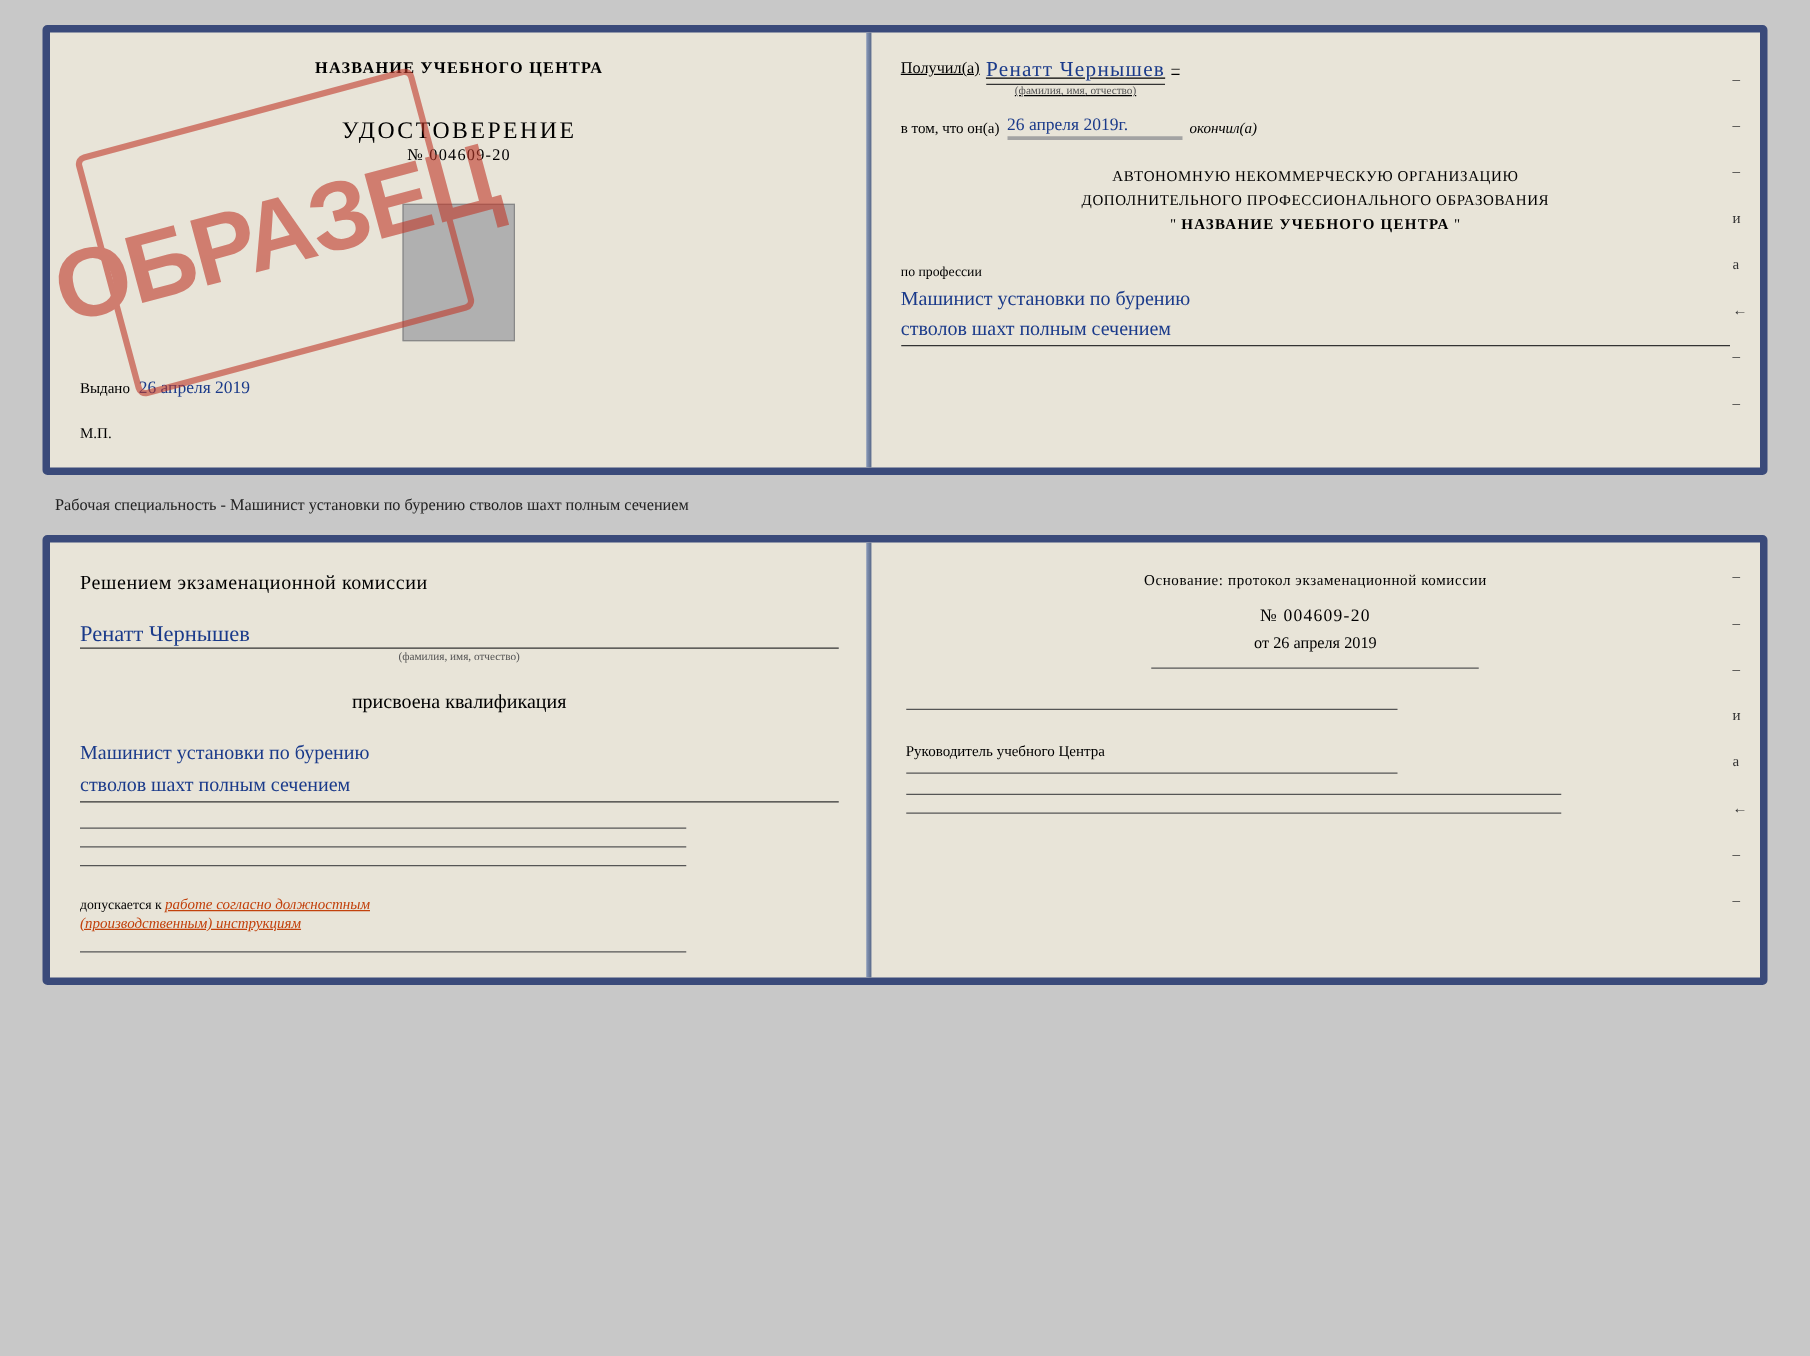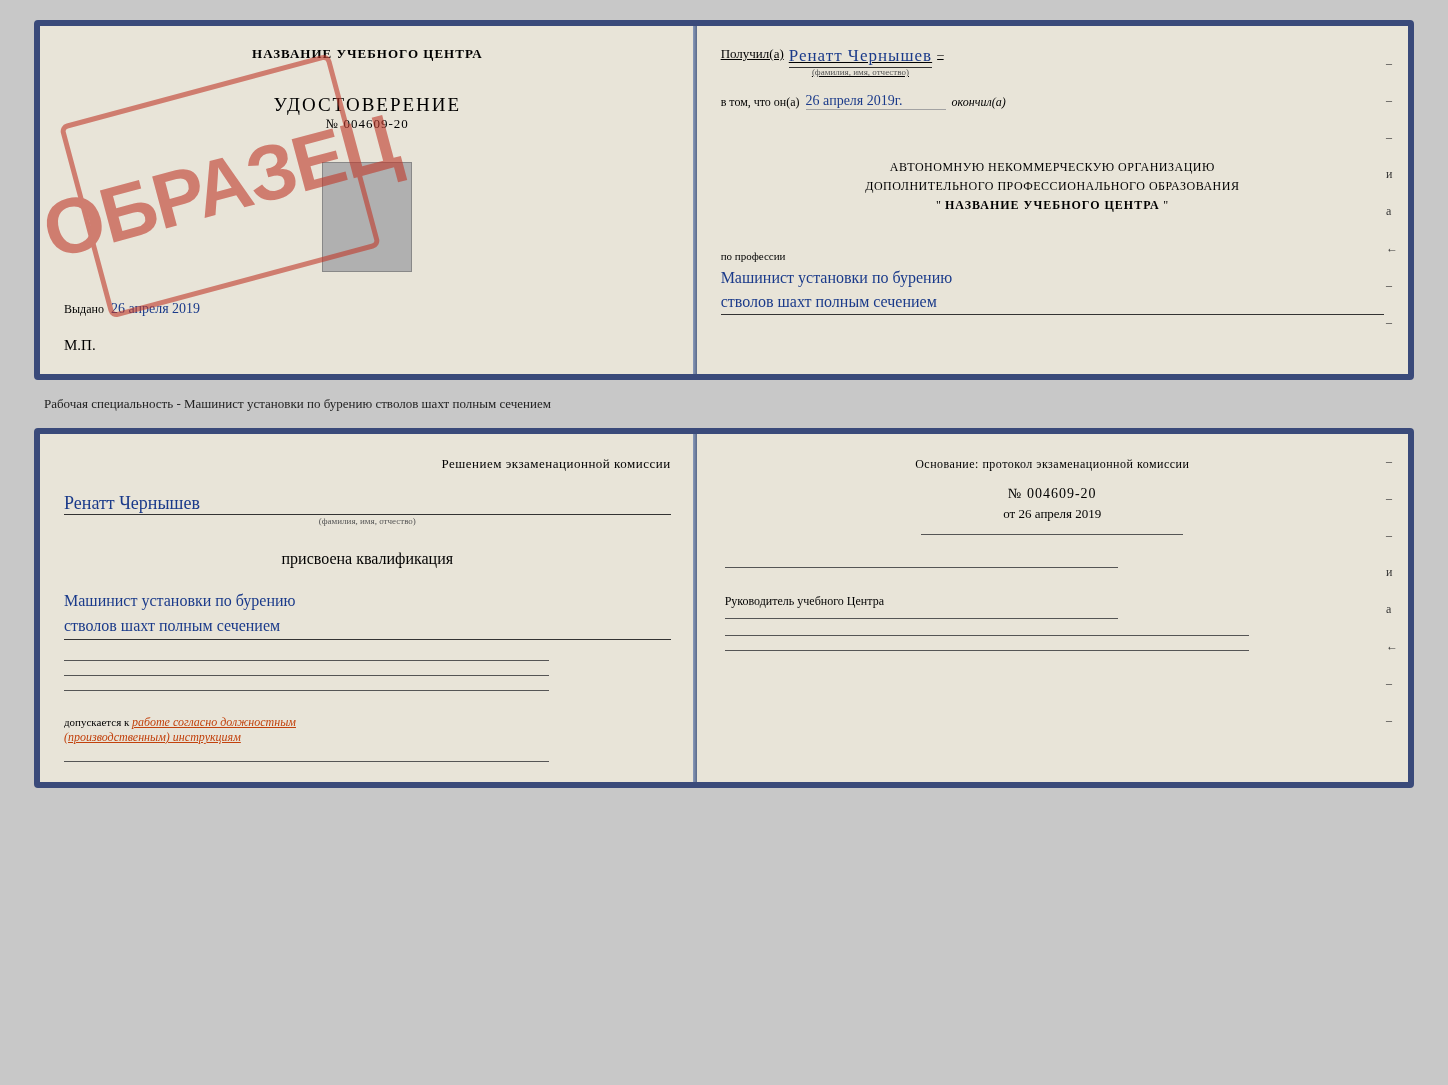--- a/index.html
+++ b/index.html
@@ -82,21 +82,21 @@
       display: block;
     }
 
     .vydano-line {
       font-size: 12px;
       margin-top: 8px;
       text-align: left;
     }
 
     .mp-line {
-      font-size: 15px;
+      font-size: 12px;
       margin-top: 6px;
     }
 
     
     .obrazec-stamp {
       position: absolute;
       top: 60px;
       left: 40px;
       width: 280px;
       height: 200px;
@@ -142,39 +142,39 @@
       font-size: 9px;
       color: #555;
       text-align: center;
       display: block;
       margin-top: 1px;
     }
 
     .vtom-line {
       font-size: 12px;
       display: flex;
-      align-items: flex-end;
+      align-items: center;
       gap: 6px;
-      margin-bottom: 20px;
+      margin-bottom: 4px;
     }
 
     .vtom-date {
       font-family: 'Segoe Script', cursive;
       font-size: 14px;
       color: #1a3a8a;
-      border-bottom: 1px solid #a3a3a3;
+      border-bottom: 3px solid #a3a3a3;
       min-width: 140px;
     }
 
     .org-block {
       font-size: 12px;
       text-align: center;
       letter-spacing: 0.5px;
       line-height: 1.6;
-      margin: 16px 0;
+      margin: 4px 0;
     }
 
     .po-professii {
       font-size: 11px;
       margin-top: 6px;
     }
 
     .profession-handwritten {
       font-family: 'Segoe Script', cursive;
       font-size: 16px;
@@ -416,21 +416,21 @@
 </div>
 
 <div class="between-docs">
   <span>Рабочая специальность - Машинист установки по бурению стволов шахт полным сечением</span>
 </div>
 
 <div class="document-section doc2">
 
   <div class="doc-left">
     <div class="resheniem-block">
-      <div style="font-size:13px;letter-spacing:0.5px;line-height:1.6;text-align:right;">Решением экзаменационной комиссии</div>
+      <div style="font-size:16px;letter-spacing:0.5px;line-height:1.6;">Решением экзаменационной комиссии</div>
     </div>
 
     <div class="fio-block">
       <span class="fio-handwritten">Ренатт Чернышев</span>
       <span class="sub-label">(фамилия, имя, отчество)</span>
     </div>
 
     <div class="prisvoena-block">
       <div>присвоена квалификация</div>
     </div>

